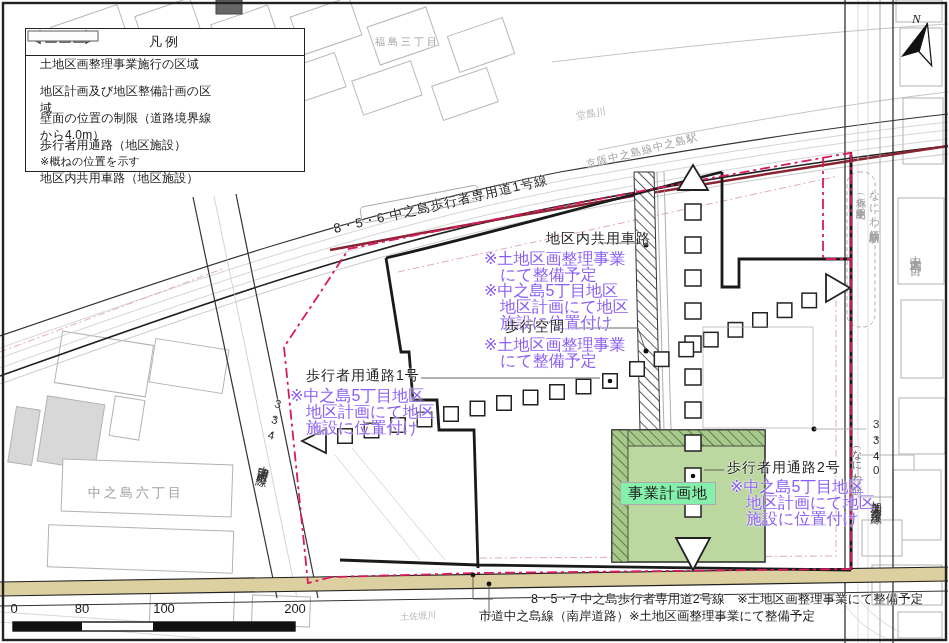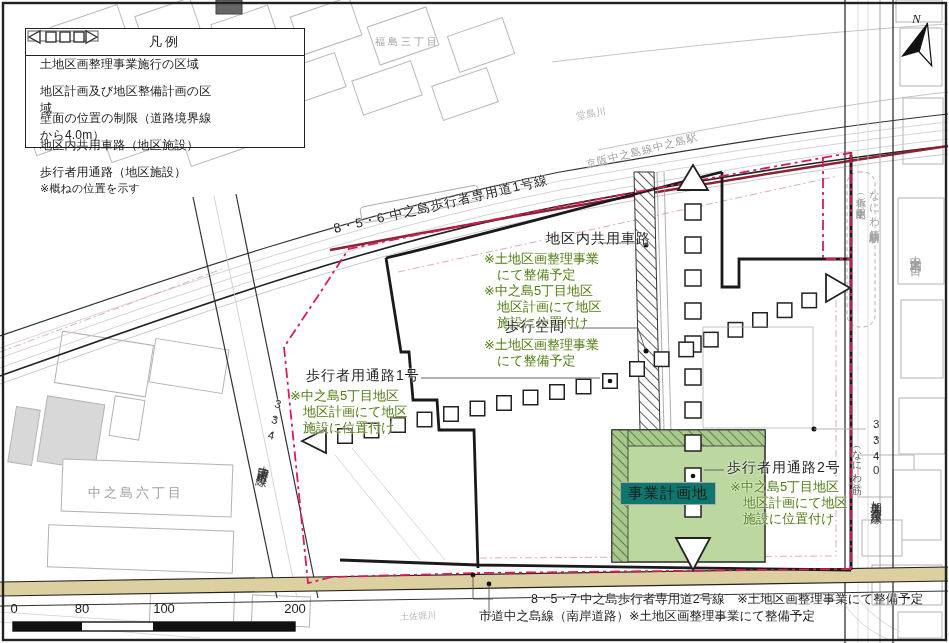--- a/index.html
+++ b/index.html
@@ -4,34 +4,34 @@
 <style>
   html,body{margin:0;padding:0;background:#fff;}
   .stage{position:relative;width:949px;height:643px;background:#fff;overflow:hidden;
          font-family:"Liberation Sans","DejaVu Sans",sans-serif;color:#1a1a1a;}
   .stage svg{position:absolute;left:0;top:0;}
   .lbl{position:absolute;white-space:nowrap;line-height:1.15;
        text-shadow:0 0 2px #fff,0 0 2px #fff;}
   .gray{color:#9e9e9e;}
   .vtext{writing-mode:vertical-rl;text-orientation:upright;letter-spacing:2px;}
   .callout-title{font-size:14px;color:#222;letter-spacing:1px;}
-  .callout-body{font-size:13px;color:#4d7c0f;}
+  .callout-body{font-size:16px;color:#8b5cf6;}
   .callout-body div{line-height:16px;}
   
-  .legend{position:absolute;left:25px;top:28px;width:280px;height:120px;
+  .legend{position:absolute;left:25px;top:28px;width:280px;height:144px;
           background:#fff;border:1.6px solid #222;box-sizing:border-box;z-index:5;}
   .legend-header{height:26px;border-bottom:1.2px solid #222;display:flex;
                  align-items:center;justify-content:center;font-size:13px;letter-spacing:3px;}
   .legend-row{display:flex;align-items:flex-start;justify-content:space-between;
               padding:0 10px 0 14px;height:27px;}
   .legend-row.tall{height:33px;}
   .legend-label{font-size:12px;letter-spacing:0.2px;}
   .legend-label .note{font-size:11px;display:block;}
   .legend-sym{flex:0 0 76px;display:flex;justify-content:flex-end;}
-  .site-label-box{position:absolute;left:620px;top:482px;background:#0f766e;
+  .site-label-box{position:absolute;left:620px;top:482px;background:#86efac;
                   border:1px solid #aaa;padding:1px 7px;font-size:15px;letter-spacing:1px;z-index:4;}
   .scale-tick{position:absolute;font-size:13px;transform:translateX(-50%);}
 </style>
 </head>
 <body>
 
 <div class="stage">
 
 <svg width="949" height="643" viewBox="0 0 949 643">
   <defs>
@@ -264,41 +264,41 @@
         </span>
   </div>
   <div class="legend-row">
     <span class="legend-label">壁面の位置の制限（道路境界線から4.0m）</span>
     <span class="legend-sym">
       <svg width="74" height="10">
             <line x1="2" y1="5" x2="72" y2="5" stroke="#e3a8bc" stroke-width="1.2" stroke-dasharray="7 3 2 3"></line>
           </svg>
         </span>
   </div>
-  <div class="legend-row">
-    <span class="legend-label">地区内共用車路（地区施設）</span>
-    <span class="legend-sym">
-      <svg width="74" height="14">
-            <rect x="2" y="2" width="70" height="10" fill="#fdfdfd" stroke="#777" stroke-width="1.2"></rect>
-          </svg>
-        </span>
-  </div>
   <div class="legend-row tall">
     <span class="legend-label">
       <span>歩行者用通路（地区施設）</span>
       <span class="note">※概ねの位置を示す</span>
     </span>
     <span class="legend-sym">
       <svg width="74" height="16">
         <polygon points="3,8 14,2 14,14" fill="#fff" stroke="#333" stroke-width="1.4"></polygon>
         <rect x="20" y="3" width="10" height="10" fill="#fff" stroke="#333" stroke-width="1.4"></rect>
         <rect x="34" y="3" width="10" height="10" fill="#fff" stroke="#333" stroke-width="1.4"></rect>
         <rect x="48" y="3" width="10" height="10" fill="#fff" stroke="#333" stroke-width="1.4"></rect>
         <polygon points="71,8 60,2 60,14" fill="#fff" stroke="#333" stroke-width="1.4"></polygon>
       </svg>
+        </span>
+  </div>
+  <div class="legend-row">
+    <span class="legend-label">地区内共用車路（地区施設）</span>
+    <span class="legend-sym">
+      <svg width="74" height="14">
+            <rect x="2" y="2" width="70" height="10" fill="#fdfdfd" stroke="#777" stroke-width="1.2"></rect>
+          </svg>
         </span>
   </div>
 </div>
 
 <div class="lbl gray" style="left:375px;top:36px;font-size:10px;letter-spacing:3px;">福島三丁目</div>
 <div class="lbl gray" style="left:576px;top:108px;font-size:10px;transform:rotate(-10deg);color:#b3b3b3;">堂島川</div>
 <div class="lbl gray" style="left:88px;top:486px;font-size:13px;letter-spacing:3px;">中之島六丁目</div>
 <div class="lbl gray vtext" style="left:908px;top:246px;font-size:12px;">中之島四丁目</div>
 <div class="lbl gray" style="left:400px;top:611px;font-size:9px;transform:rotate(-3deg);color:#b8b8b8;">土佐堀川</div>
 

